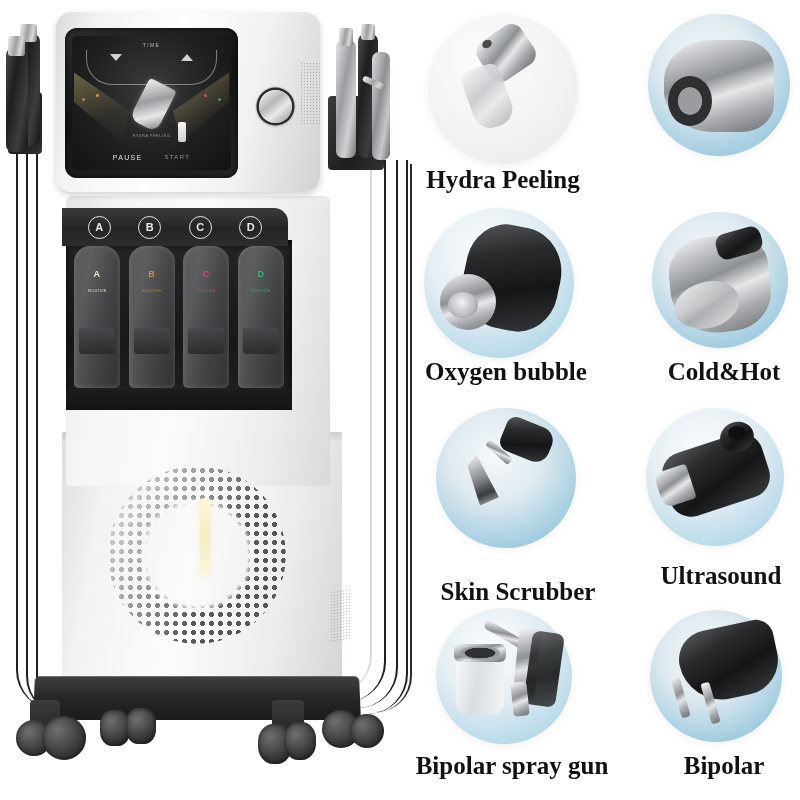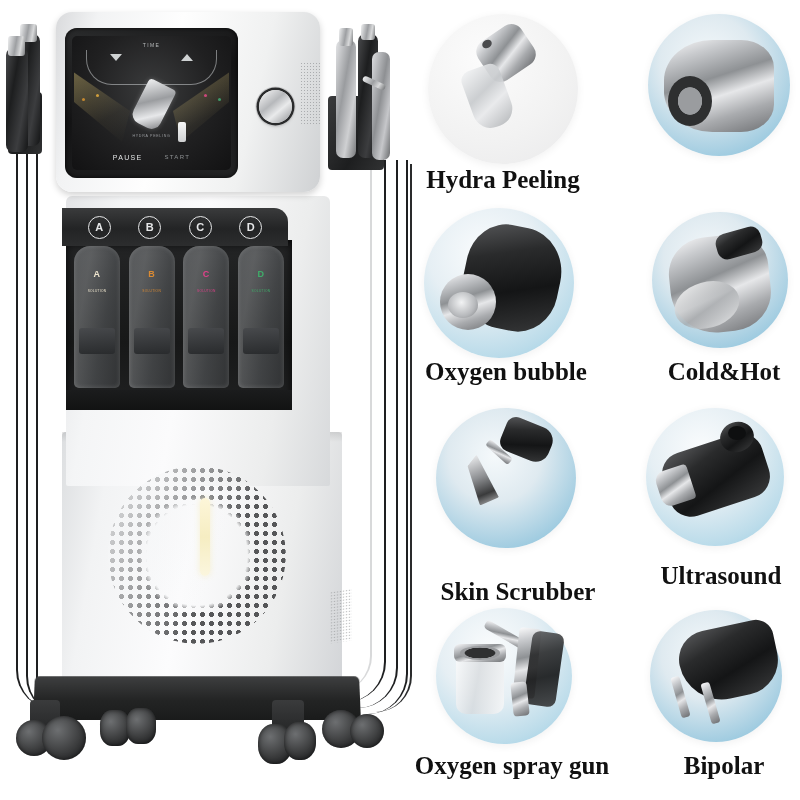--- a/index.html
+++ b/index.html
@@ -436,21 +436,21 @@
     <div class="metal" style="left:20px;top:44px;width:48px;height:62px;border-radius:4px 4px 10px 10px;
                 background:linear-gradient(100deg,rgba(250,251,252,.9),rgba(214,217,220,.75) 45%,rgba(246,247,248,.9));"></div>
     <div class="metal m-barrel" style="left:18px;top:36px;width:52px;height:18px;border-radius:6px;"></div>
     <div class="metal" style="left:24px;top:38px;width:40px;height:14px;border-radius:50%;
                 background:radial-gradient(ellipse at 50% 50%,#2f3031 0 52%,#9a9c9f 56%);"></div>
     <div class="metal m-barrel" style="left:46px;top:24px;width:52px;height:9px;border-radius:4px;transform:rotate(30deg);"></div>
     <div class="metal m-barrel" style="left:80px;top:20px;width:22px;height:70px;border-radius:4px;transform:rotate(6deg);"></div>
     <div class="metal m-dark" style="left:92px;top:24px;width:32px;height:74px;border-radius:8px;transform:rotate(8deg);opacity:.9;"></div>
     <div class="metal m-barrel" style="left:76px;top:74px;width:16px;height:34px;border-radius:4px;transform:rotate(-6deg);"></div>
   </div>
-  <div class="acc-label" style="left:396px;top:752px;width:232px;font-size:25px;">Oxygen spray gun</div>
+  <div class="acc-label" style="left:396px;top:752px;width:232px;font-size:25px;">Bipolar spray gun</div>
 
   <div class="acc" style="left:650px;top:610px;">
     <div class="bubble bub-blue" style="width:132px;height:132px;"></div>
     <div class="metal m-dark" style="left:30px;top:16px;width:98px;height:72px;border-radius:30px 18px 36px 44px;transform:rotate(-12deg);"></div>
     <div class="metal m-barrel" style="left:26px;top:66px;width:9px;height:42px;border-radius:3px;transform:rotate(-16deg);"></div>
     <div class="metal m-barrel" style="left:56px;top:72px;width:9px;height:42px;border-radius:3px;transform:rotate(-16deg);"></div>
   </div>
   <div class="acc-label" style="left:640px;top:752px;width:168px;font-size:25px;">Bipolar</div>
 
 </div>

